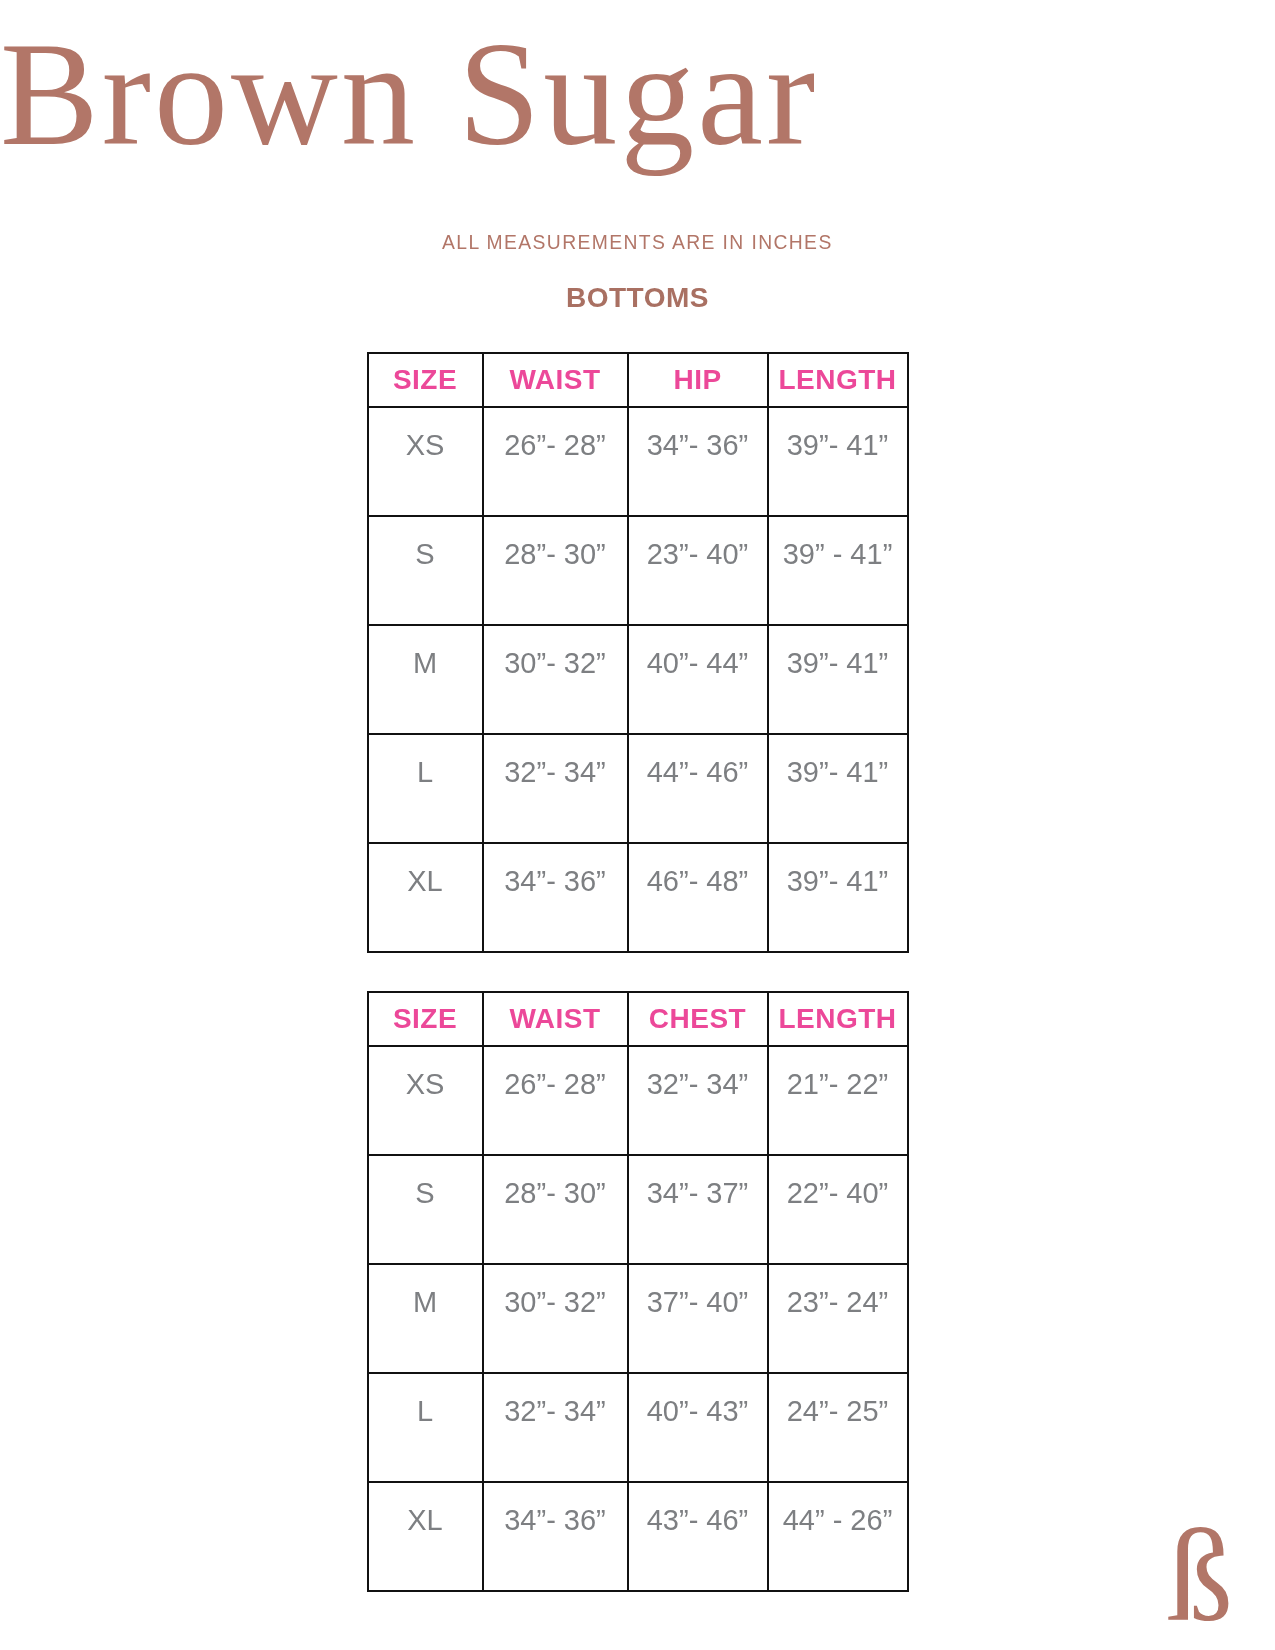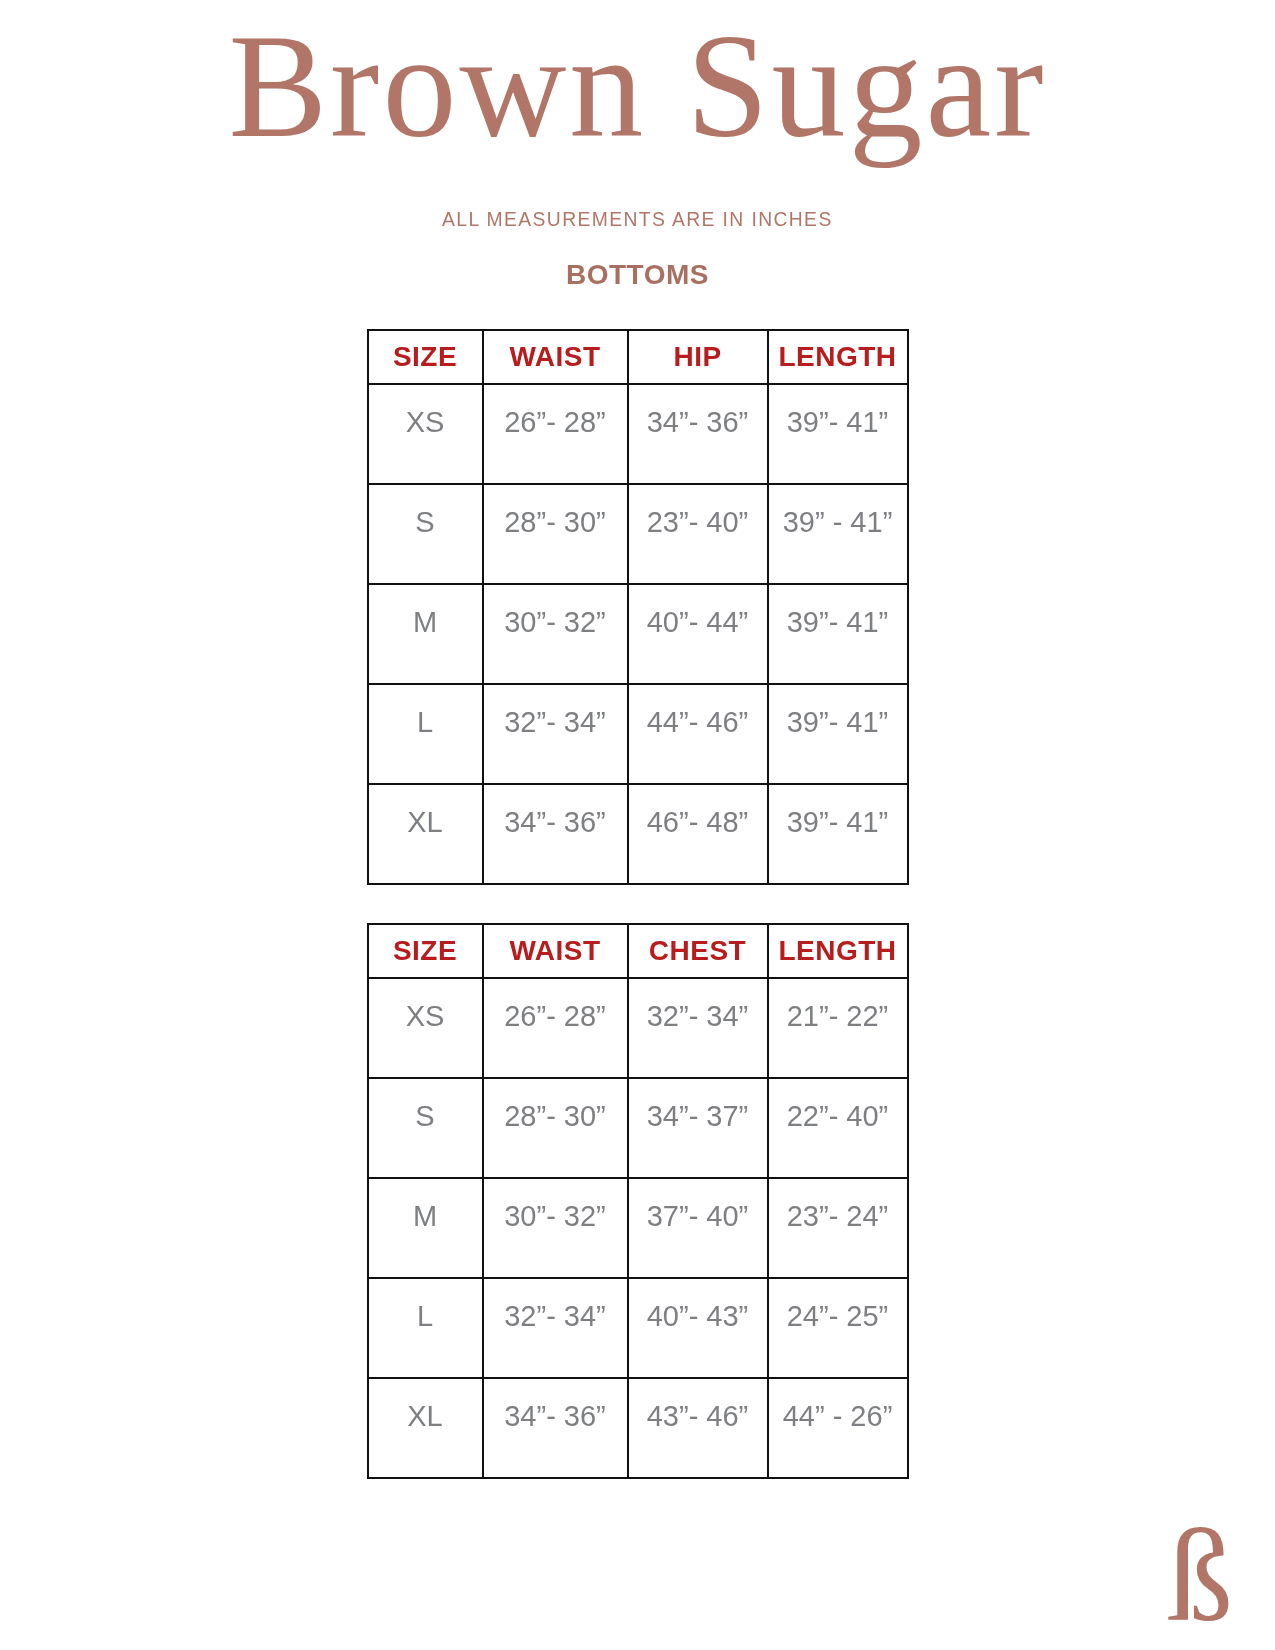--- a/index.html
+++ b/index.html
@@ -5,29 +5,29 @@
   html,body { margin:0; padding:0; background:#ffffff; }
   .page {
     position:relative;
     width:1275px; height:1650px;
     background:#ffffff;
     font-family:"Liberation Sans", sans-serif;
     overflow:hidden;
   }
   .brand-title {
     padding-top:8px;
-    text-align:center;
     font-family:"Liberation Serif", serif;
     font-weight:400;
     font-size:148px;
     line-height:1.06;
     letter-spacing:3px;
     color:#b27668;
+    margin-top:8px;
   }
-  .subtitle-wrap { text-align:center; margin-top:42px; }
+  .subtitle-wrap { text-align:center; margin-top:57px; }
   .subtitle {
     display:inline-block;
     font-size:21px;
     letter-spacing:1.5px;
     color:#b27668;
     transform:scaleX(0.92);
     transform-origin:center;
   }
   .section-heading {
     margin-top:28px;
@@ -46,29 +46,29 @@
   }
   table.size-table th, table.size-table td {
     border:2px solid #111111;
     text-align:center;
   }
   table.size-table th {
     height:50px;
     font-size:28px;
     font-weight:bold;
     letter-spacing:0.5px;
-    color:#b91c1c;
+    color:#ec4899;
     vertical-align:middle;
   }
   table.size-table td {
     height:73px;
     font-size:29px;
     color:#7d7f82;
     vertical-align:middle;
-    padding-bottom:24px;
+    padding-bottom:33px;
   }
   .brand-logo {
     position:absolute;
     right:42px; bottom:8px;
     font-family:"Liberation Serif", serif;
     font-size:132px;
     line-height:1;
     color:#b27668;
   }
 </style>

